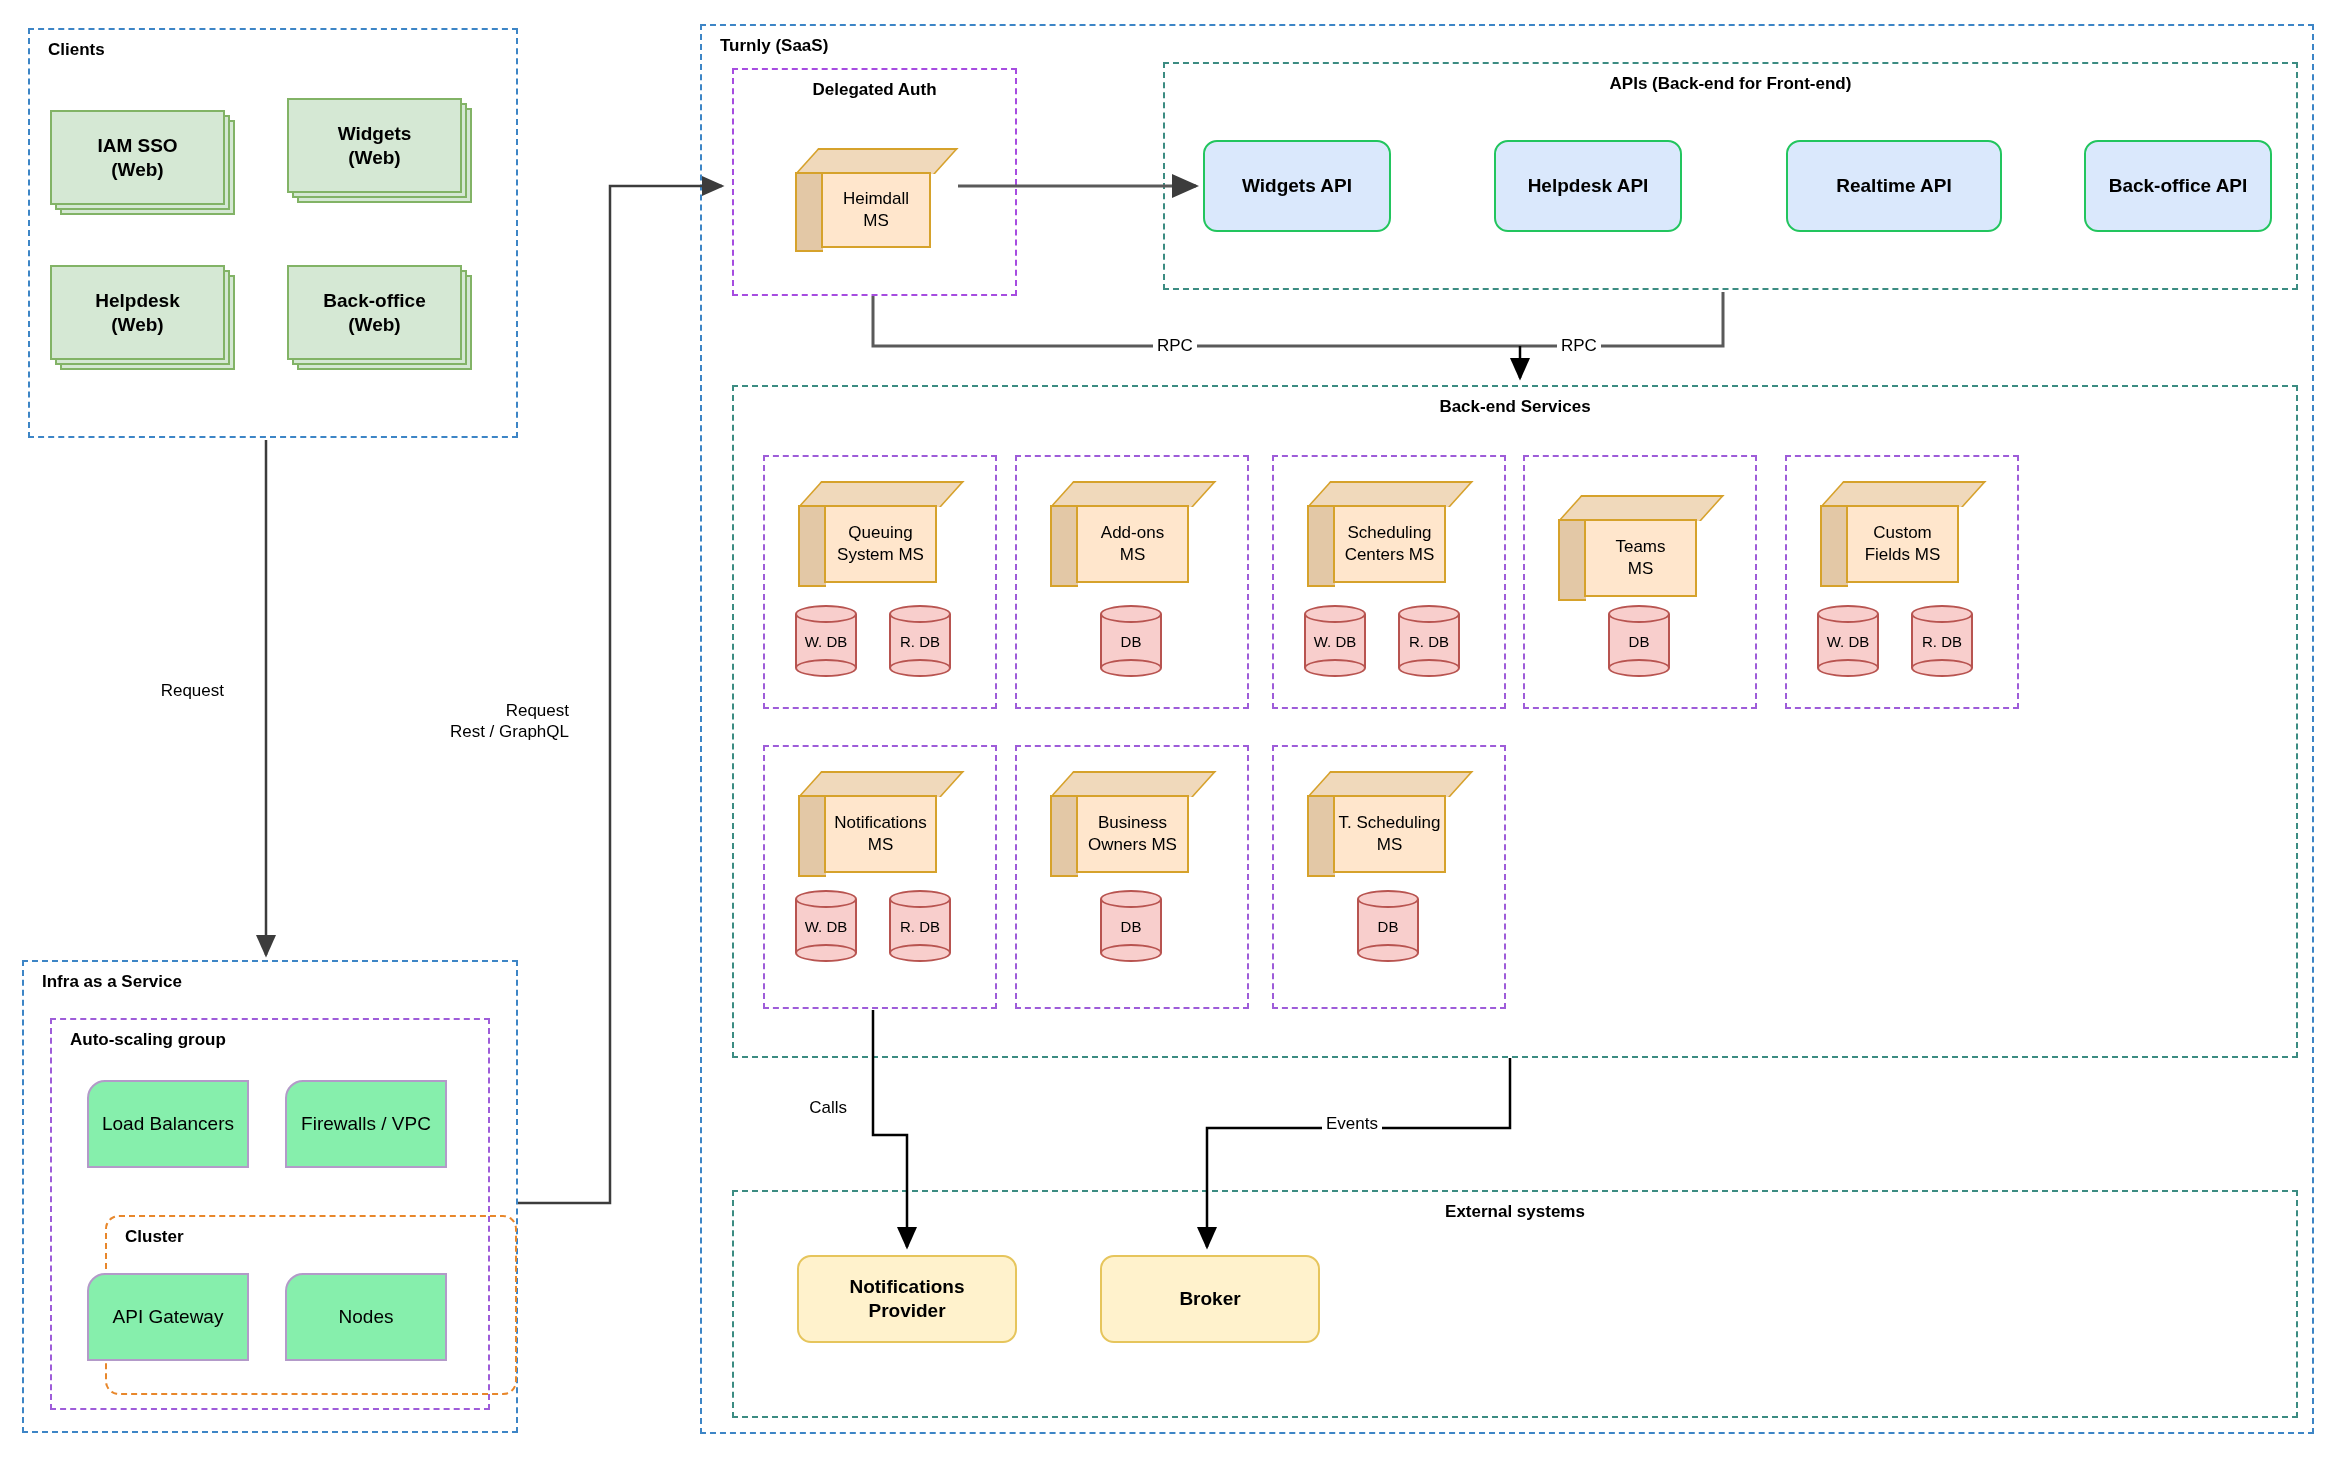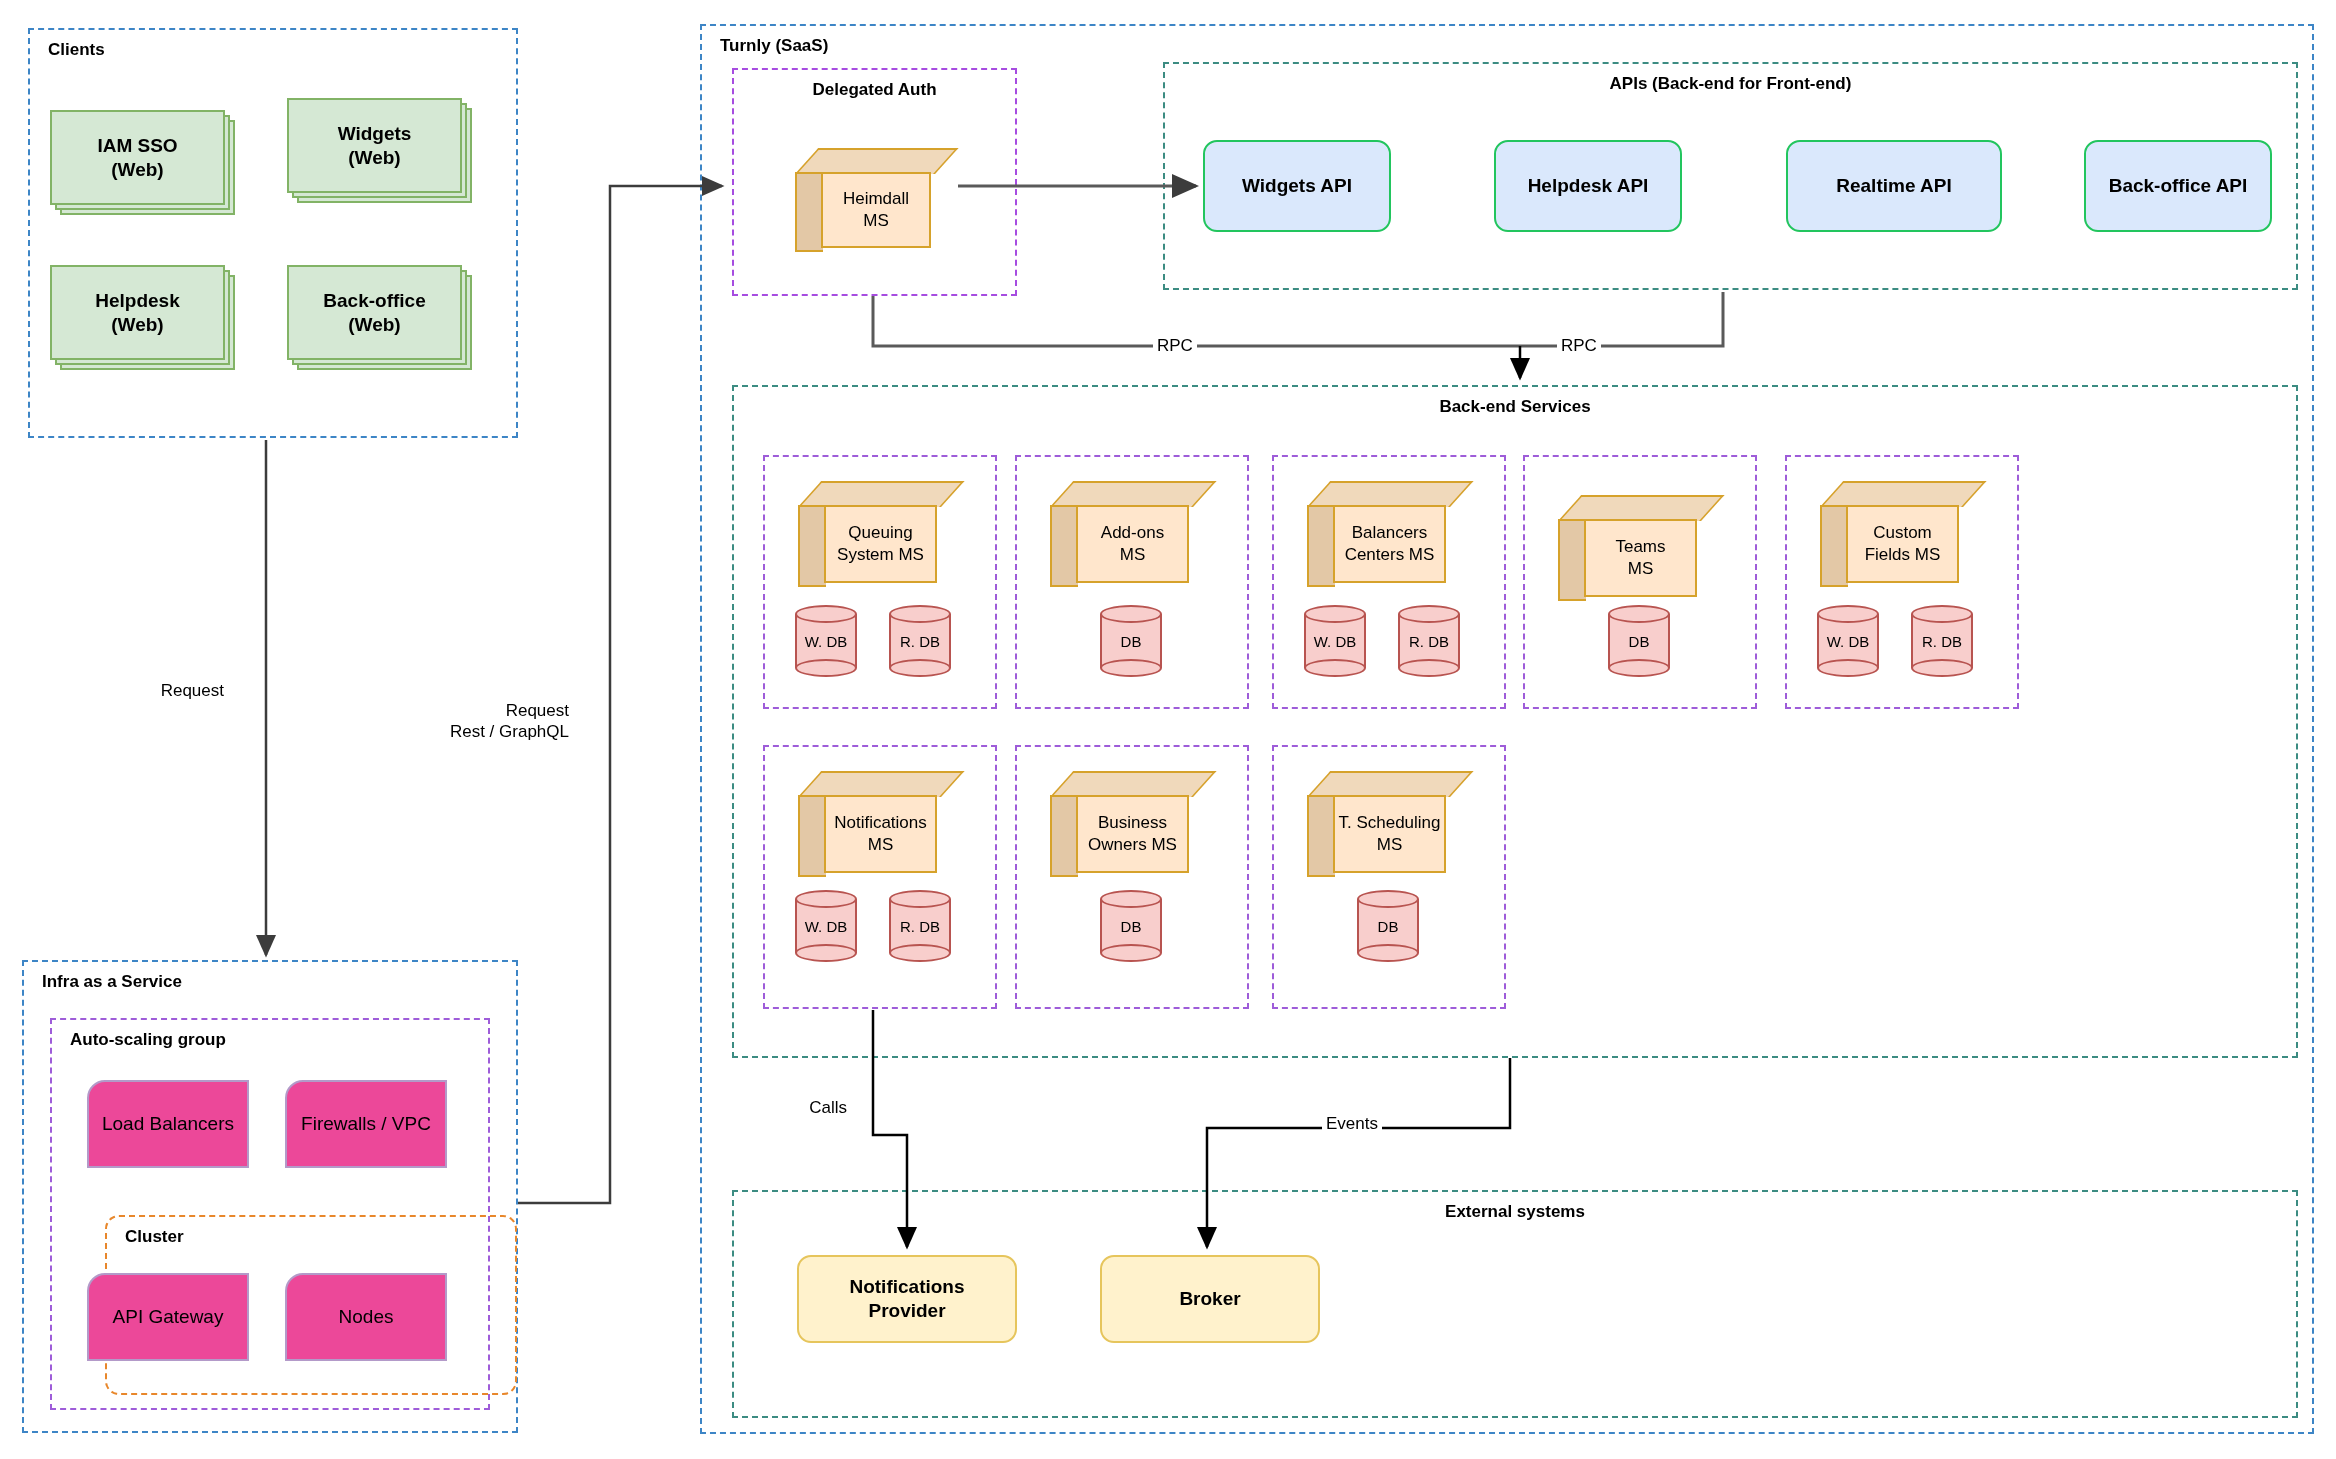--- a/index.html
+++ b/index.html
@@ -42,21 +42,21 @@
   .cyl .body{position:absolute;left:0;right:0;top:9px;bottom:9px;background:#f8cecc;
              border-left:2px solid #b85450;border-right:2px solid #b85450;}
   .cyl .top{position:absolute;left:0;right:0;top:0;height:18px;background:#f8cecc;
             border:2px solid #b85450;border-radius:50%;box-sizing:border-box;}
   .cyl .bot{position:absolute;left:0;right:0;bottom:0;height:18px;background:#f8cecc;
             border:2px solid #b85450;border-radius:50%;box-sizing:border-box;}
   .cyl .txt{position:absolute;left:0;right:0;top:0;bottom:0;display:flex;align-items:center;
             justify-content:center;font-size:15px;color:#000;z-index:3;}
 
   
-  .infbox{position:absolute;box-sizing:border-box;background:#ec4899;border:2px solid #b39ac9;
+  .infbox{position:absolute;box-sizing:border-box;background:#86efac;border:2px solid #b39ac9;
           border-top-left-radius:18px;display:flex;align-items:center;justify-content:center;
           font-size:19px;color:#000;text-align:center;}
 
   
   .extbox{position:absolute;box-sizing:border-box;background:#fff2cc;border:2px solid #e6c55c;
           border-radius:14px;display:flex;align-items:center;justify-content:center;
           font-size:19px;font-weight:bold;color:#000;text-align:center;line-height:1.25;}
 
   
   .edge{position:absolute;overflow:visible;}
@@ -178,21 +178,21 @@
     <div class="bot"></div>
     <div class="top"></div>
     <div class="txt">DB</div>
   </div>
 
   <div class="frame frame-purple" style="left:1272px;top:455px;width:234px;height:254px;"></div>
   <div class="cube" style="left:1307px;top:481px;width:165px;height:102px;">
     <div class="face-top" style="left:0;top:0;width:139px;height:24px;transform:skewX(-42deg);transform-origin:bottom left;"></div>
     <div class="face-left" style="left:0;top:24px;width:26px;height:78px;"></div>
     <div class="face-front" style="left:26px;top:24px;width:113px;height:78px;">
-      <div><span>Balancers</span><br>
+      <div><span>Scheduling</span><br>
            <span>Centers MS</span></div>
     </div>
   </div>
   <div class="cyl" style="left:1304px;top:605px;width:62px;height:72px;">
     <div class="body"></div>
     <div class="bot"></div>
     <div class="top"></div>
     <div class="txt">W. DB</div>
   </div>
   <div class="cyl" style="left:1398px;top:605px;width:62px;height:72px;">

